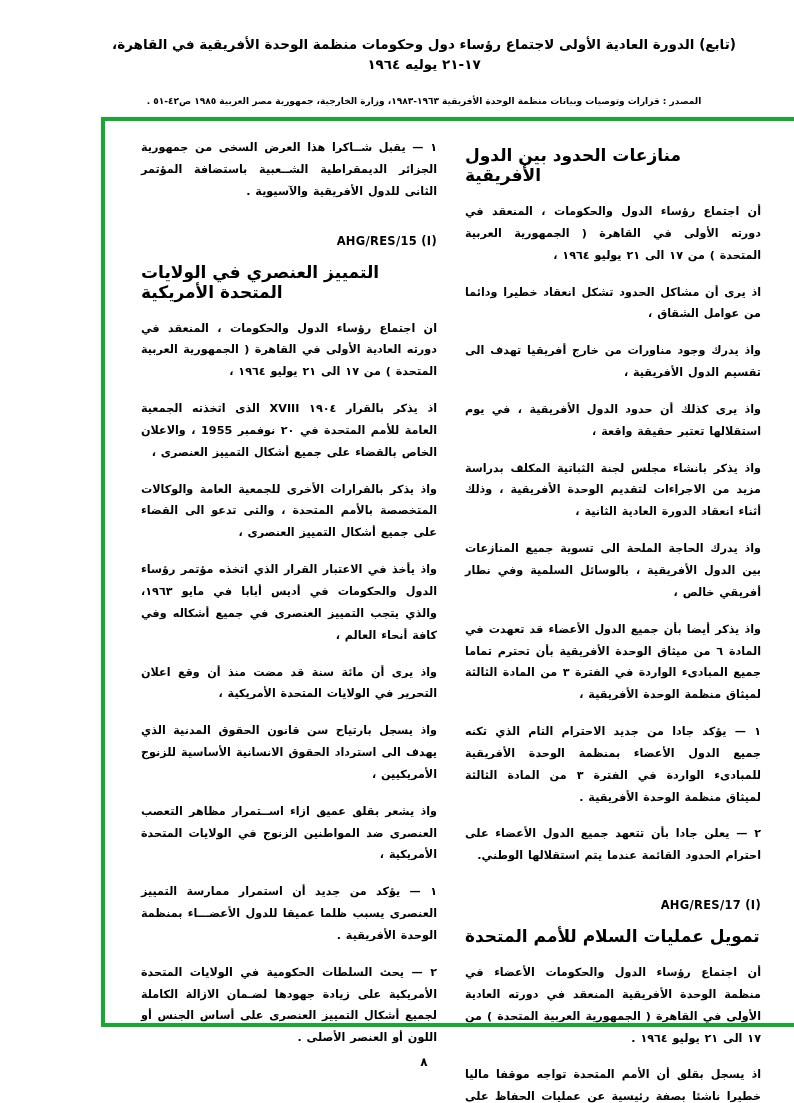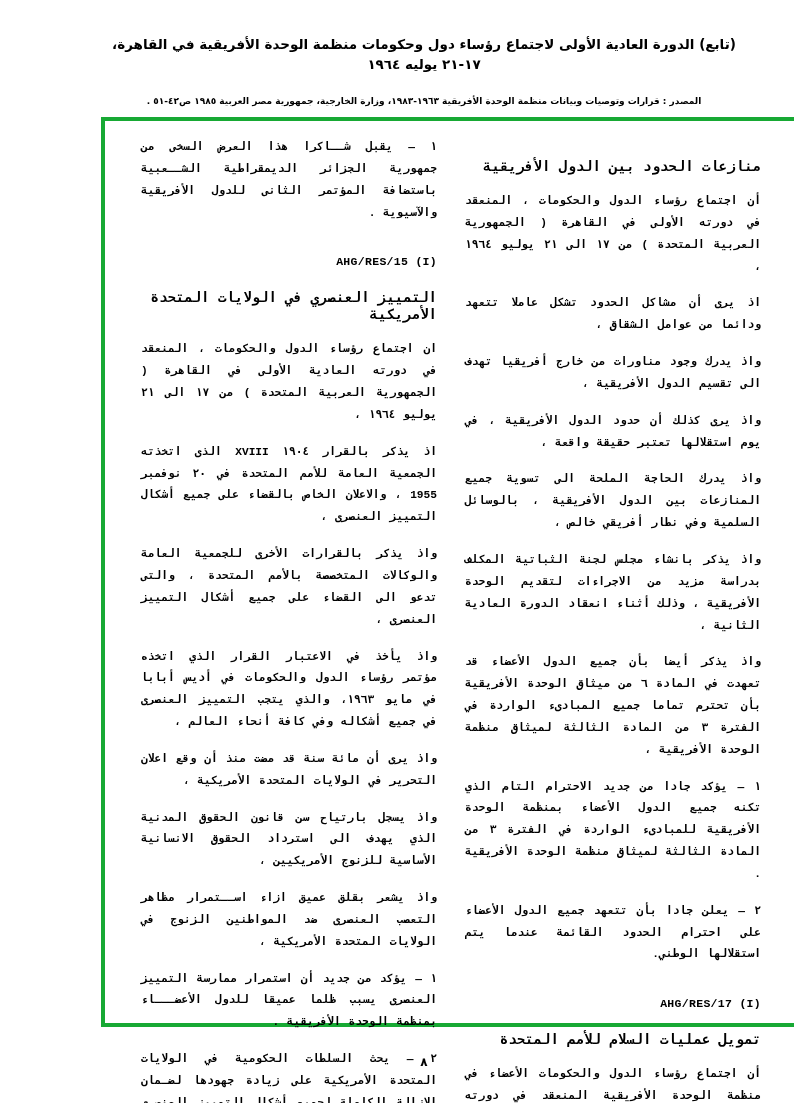--- a/index.html
+++ b/index.html
@@ -57,41 +57,40 @@
     width: 100%;
     height: 100%;
     box-sizing: border-box;
     padding: 16px 22px 10px 22px;
     direction: rtl;
   }
   .col {
     width: 50%;
     box-sizing: border-box;
     padding: 0 14px;
-    font-family: Liberation Mono, monospace;
   }
   .col-right { }
   .col-left { }
 
   .res-id {
     font-size: 11.5px;
     font-weight: bold;
     direction: ltr;
     text-align: right;
     margin: 6px 0 14px 0;
     letter-spacing: 0.3px;
   }
   .col-right .res-id {
     text-align: right;
   }
   .res-title {
-    font-size: 14px;
+    font-size: 17px;
     font-weight: bold;
-    text-align: right;
-    margin: 21px 0 16px 0;
+    text-align: left;
+    margin: 8px 0 16px 0;
     direction: rtl;
   }
   .para {
     font-size: 11.2px;
     line-height: 1.95;
     text-align: justify;
     text-align-last: right;
     direction: rtl;
     margin: 0 0 15px 0;
     font-weight: bold;
@@ -120,25 +119,25 @@
     <div class="header-sub">المصدر : قرارات وتوصيات وبيانات منظمة الوحدة الأفريقية ١٩٦٣-١٩٨٣، وزارة الخارجية، جمهورية مصر العربية ١٩٨٥ ص٤٢-٥١ .</div>
   </div>
 
   <div class="frame">
     <div class="columns">
 
       <div class="col col-right">
         <div class="res-title">منازعات الحدود بين الدول الأفريقية</div>
 
         <p class="para">أن اجتماع رؤساء الدول والحكومات ، المنعقد في دورته الأولى في القاهرة ( الجمهورية العربية المتحدة ) من ١٧ الى ٢١ يوليو ١٩٦٤ ،</p>
-        <p class="para">اذ يرى أن مشاكل الحدود تشكل عاملا تتعهد ودائما من عوامل الشقاق ،</p>
+        <p class="para">اذ يرى أن مشاكل الحدود تشكل انعقاد خطيرا ودائما من عوامل الشقاق ،</p>
         <p class="para">واذ يدرك وجود مناورات من خارج أفريقيا تهدف الى تقسيم الدول الأفريقية ،</p>
         <p class="para">واذ يرى كذلك أن حدود الدول الأفريقية ، في يوم استقلالها تعتبر حقيقة واقعة ،</p>
+        <p class="para">واذ يذكر بانشاء مجلس لجنة الثباتية المكلف بدراسة مزيد من الاجراءات لتقديم الوحدة الأفريقية ، وذلك أثناء انعقاد الدورة العادية الثانية ،</p>
         <p class="para">واذ يدرك الحاجة الملحة الى تسوية جميع المنازعات بين الدول الأفريقية ، بالوسائل السلمية وفي نطار أفريقي خالص ،</p>
-        <p class="para">واذ يذكر بانشاء مجلس لجنة الثباتية المكلف بدراسة مزيد من الاجراءات لتقديم الوحدة الأفريقية ، وذلك أثناء انعقاد الدورة العادية الثانية ،</p>
         <p class="para">واذ يذكر أيضا بأن جميع الدول الأعضاء قد تعهدت في المادة ٦ من ميثاق الوحدة الأفريقية بأن تحترم تماما جميع المبادىء الواردة في الفترة ٣ من المادة الثالثة لميثاق منظمة الوحدة الأفريقية ،</p>
         <p class="para">١ — يؤكد جادا من جديد الاحترام التام الذي تكنه جميع الدول الأعضاء بمنظمة الوحدة الأفريقية للمبادىء الواردة في الفترة ٣ من المادة الثالثة لميثاق منظمة الوحدة الأفريقية .</p>
         <p class="para">٢ — يعلن جادا بأن تتعهد جميع الدول الأعضاء على احترام الحدود القائمة عندما يتم استقلالها الوطني.</p>
 
         <div class="spacer-md"></div>
 
         <div class="res-id">AHG/RES/17  (I)</div>
         <div class="res-title">تمويل عمليات السلام للأمم المتحدة</div>
 
         <p class="para">أن اجتماع رؤساء الدول والحكومات الأعضاء في منظمة الوحدة الأفريقية المنعقد في دورته العادية الأولى في القاهرة ( الجمهورية العربية المتحدة ) من ١٧ الى ٢١ يوليو ١٩٦٤ .</p>

